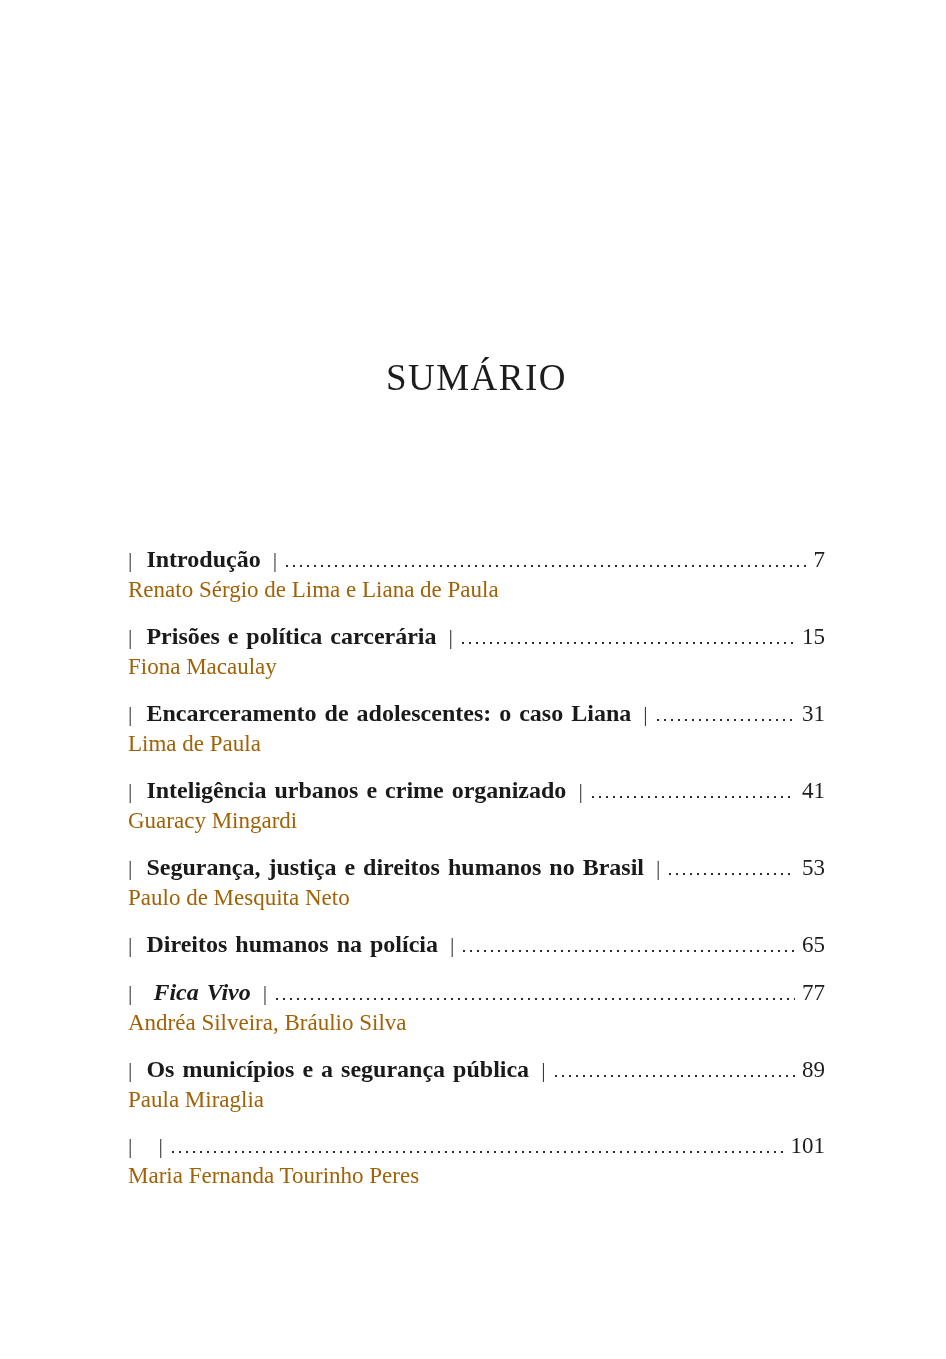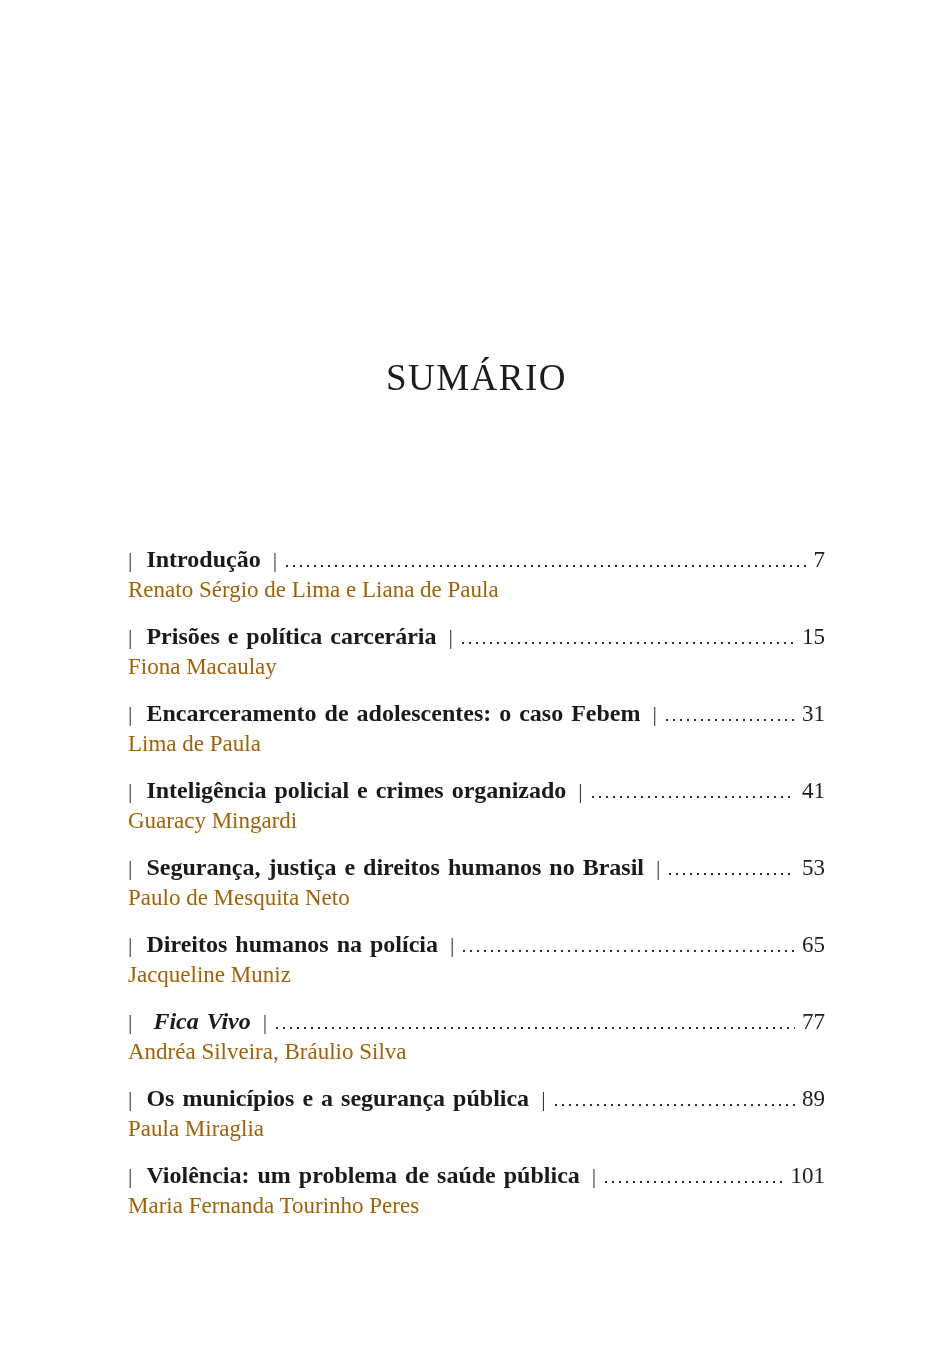--- a/index.html
+++ b/index.html
@@ -104,32 +104,32 @@
         <span class="pipe trail">|</span>
         <span class="leader"></span>
         <span class="page-num">15</span>
       </div>
       <div class="entry-author">Fiona Macaulay</div>
     </div>
 
     <div class="entry">
       <div class="entry-title-row">
         <span class="pipe lead">|</span>
-        <span class="entry-title">Encarceramento de adolescentes: o caso Febem</span>
+        <span class="entry-title">Encarceramento de adolescentes: o caso Liana</span>
         <span class="pipe trail">|</span>
         <span class="leader"></span>
         <span class="page-num">31</span>
       </div>
       <div class="entry-author">Lima de Paula</div>
     </div>
 
     <div class="entry">
       <div class="entry-title-row">
         <span class="pipe lead">|</span>
-        <span class="entry-title">Inteligência policial e crimes organizado</span>
+        <span class="entry-title">Inteligência urbanos e crime organizado</span>
         <span class="pipe trail">|</span>
         <span class="leader"></span>
         <span class="page-num">41</span>
       </div>
       <div class="entry-author">Guaracy Mingardi</div>
     </div>
 
     <div class="entry">
       <div class="entry-title-row">
         <span class="pipe lead">|</span>
@@ -142,21 +142,20 @@
     </div>
 
     <div class="entry">
       <div class="entry-title-row">
         <span class="pipe lead">|</span>
         <span class="entry-title">Direitos humanos na polícia</span>
         <span class="pipe trail">|</span>
         <span class="leader"></span>
         <span class="page-num">65</span>
       </div>
-      <div class="entry-author">Jacqueline Muniz</div>
     </div>
 
     <div class="entry">
       <div class="entry-title-row">
         <span class="pipe lead">|</span>
           <span class="entry-title entry-title-italic">Fica Vivo</span>
         <span class="pipe trail">|</span>
         <span class="leader"></span>
         <span class="page-num">77</span>
       </div>
@@ -170,21 +169,20 @@
         <span class="pipe trail">|</span>
         <span class="leader"></span>
         <span class="page-num">89</span>
       </div>
       <div class="entry-author">Paula Miraglia</div>
     </div>
 
     <div class="entry">
       <div class="entry-title-row">
         <span class="pipe lead">|</span>
-        <span class="entry-title">Violência: um problema de saúde pública</span>
         <span class="pipe trail">|</span>
         <span class="leader"></span>
         <span class="page-num">101</span>
       </div>
       <div class="entry-author">Maria Fernanda Tourinho Peres</div>
     </div>
 
   </div>
 </div>
 

